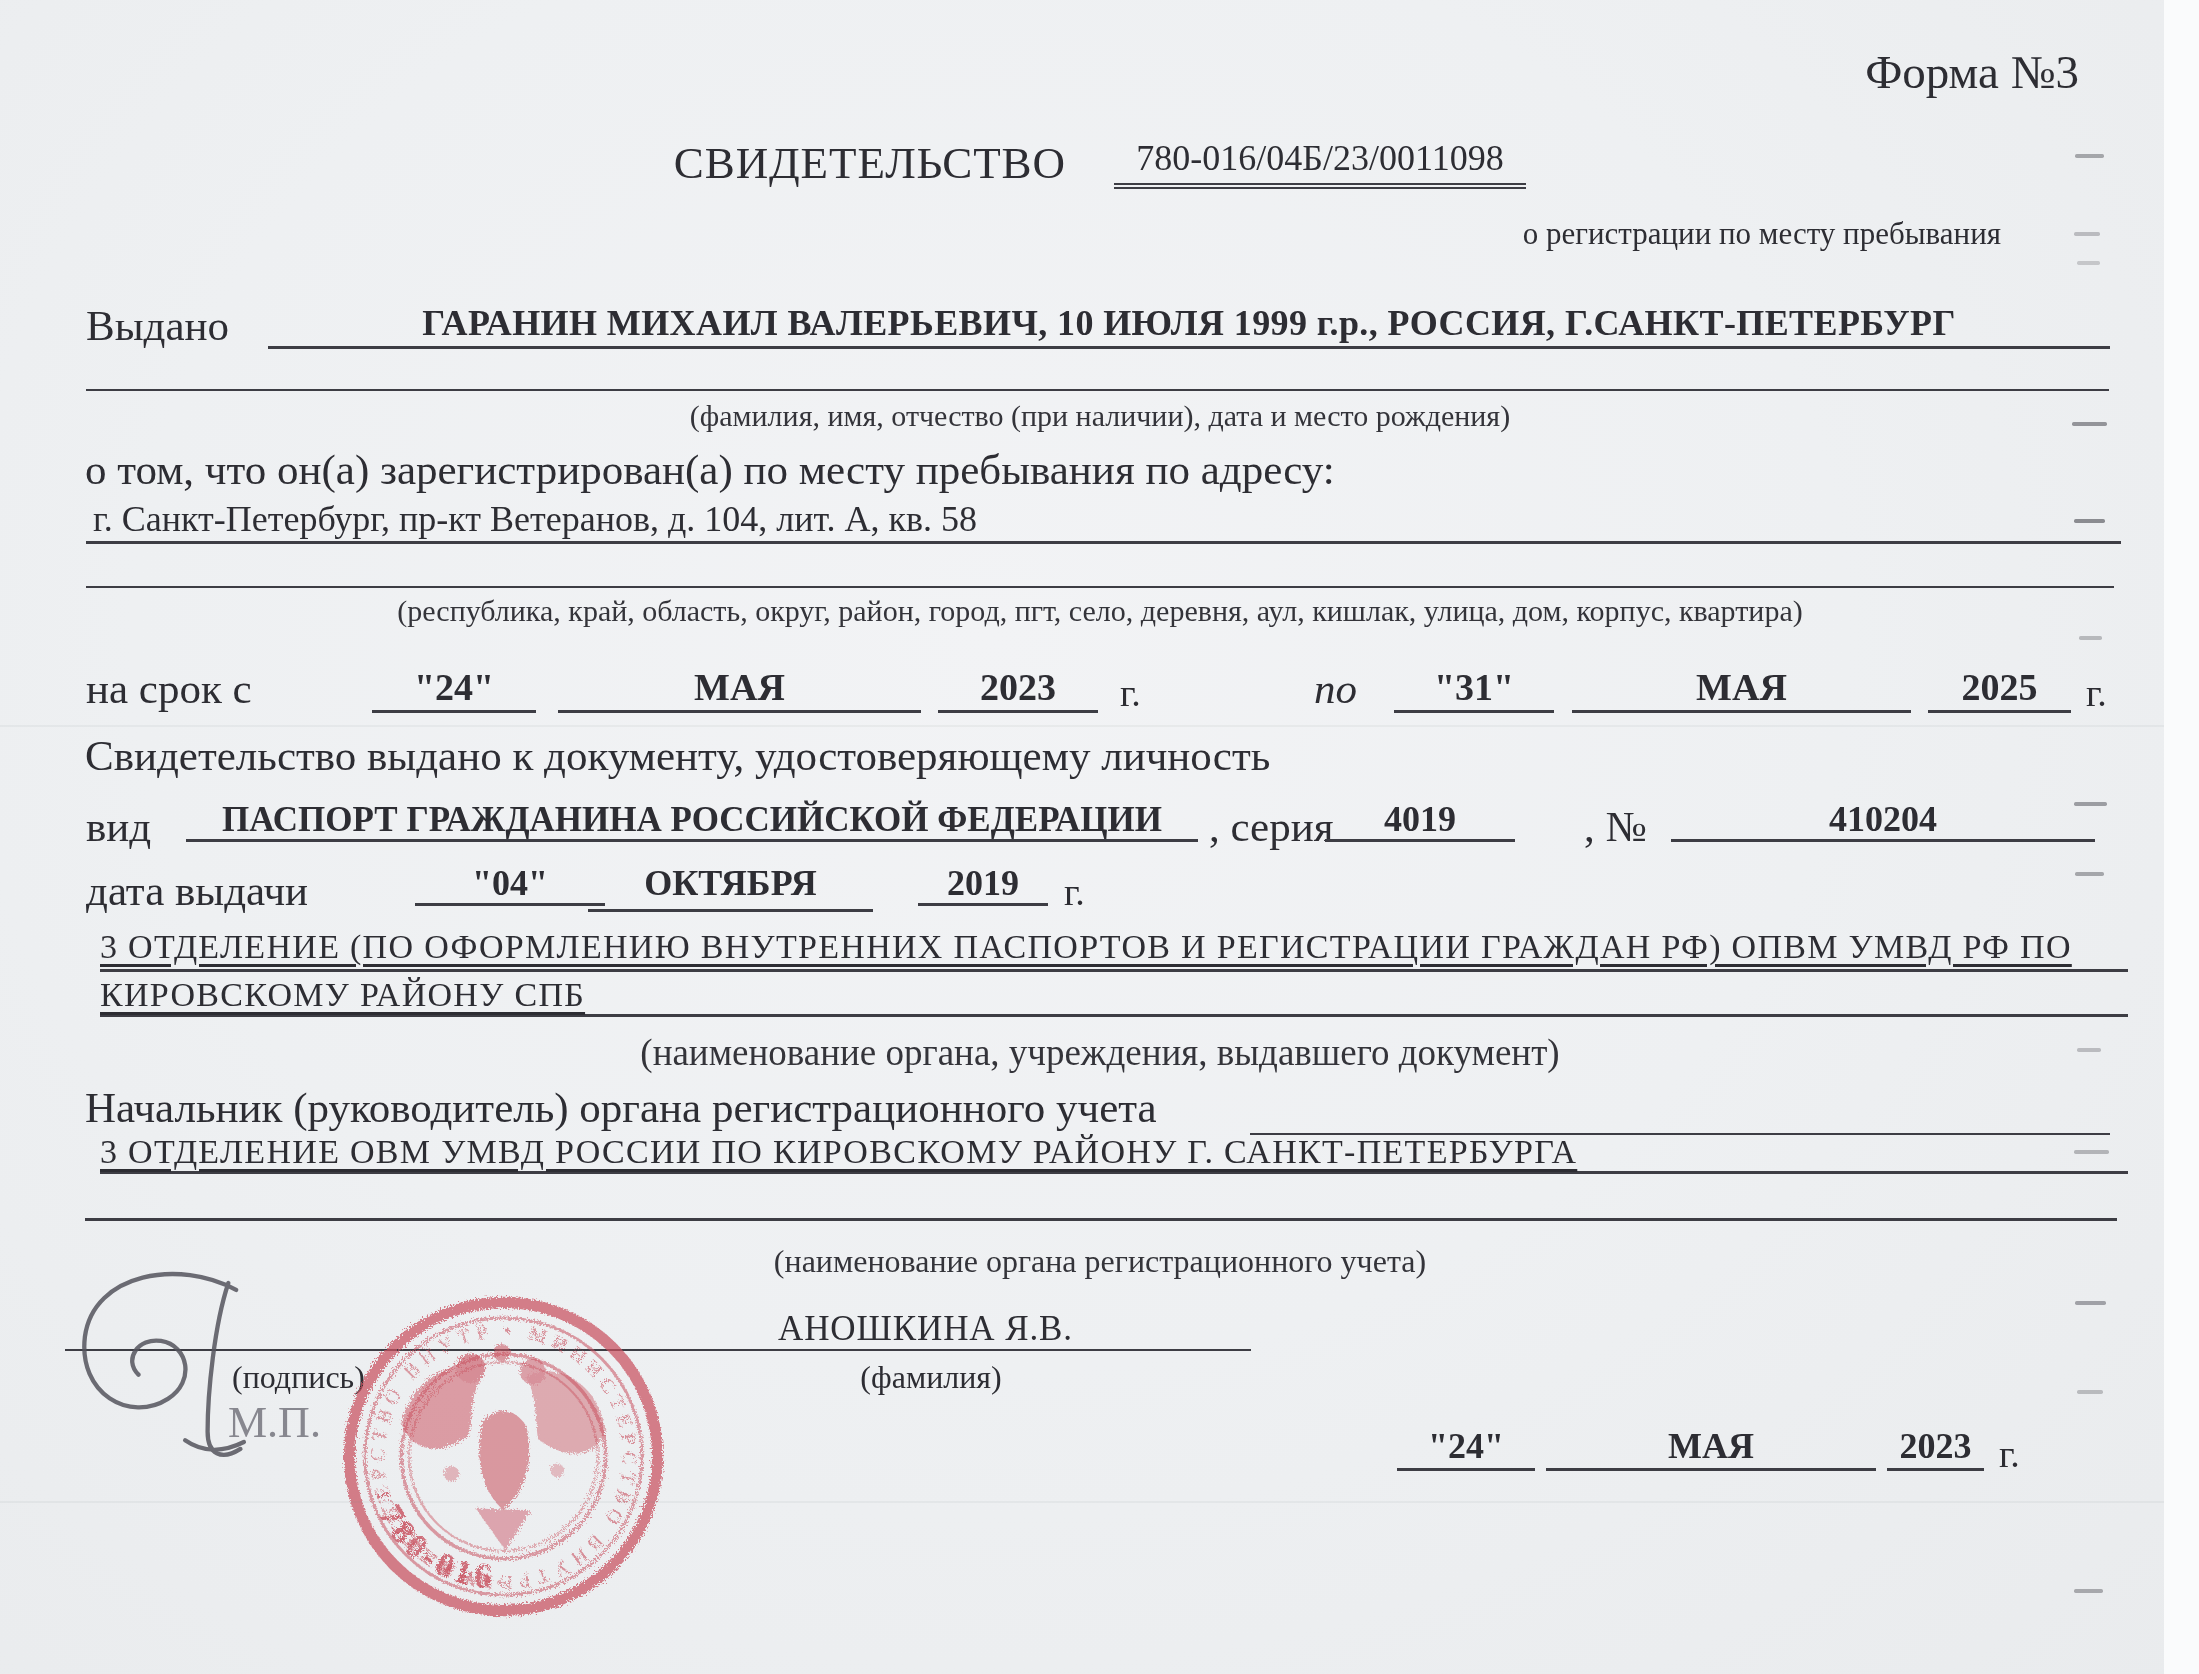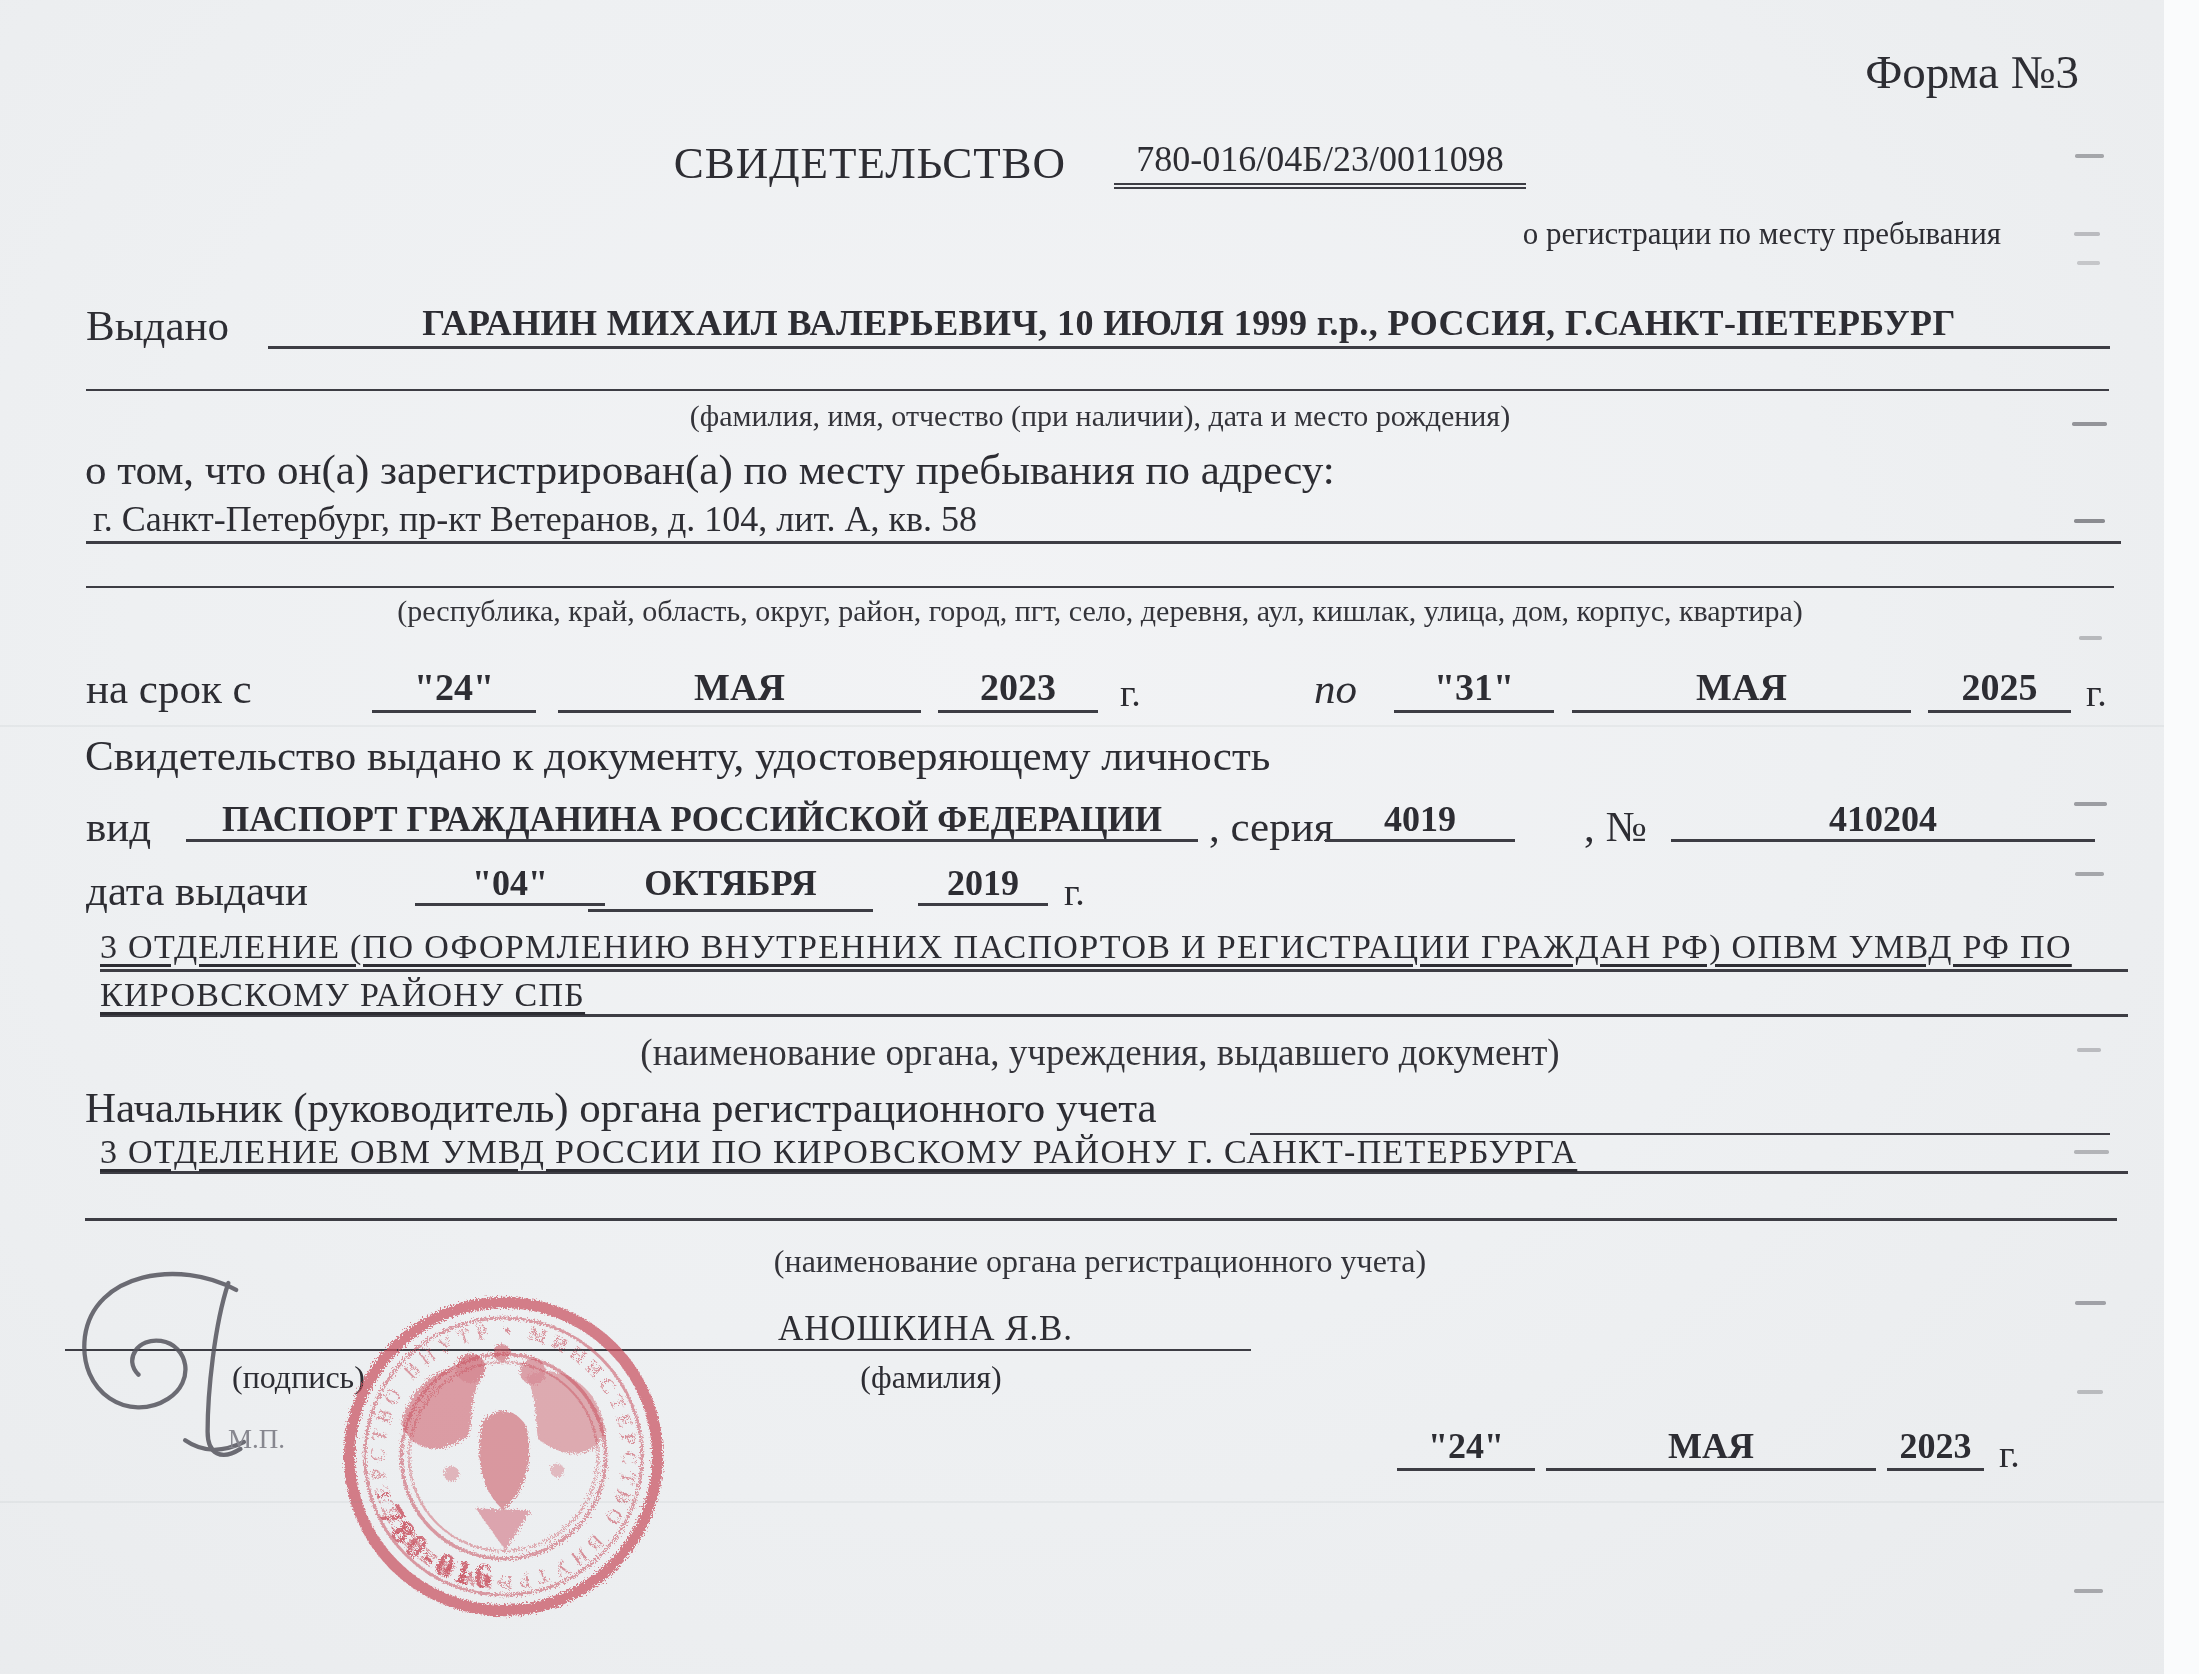--- a/index.html
+++ b/index.html
@@ -19,21 +19,21 @@
   .auth{position:absolute;left:86px;width:2028px;font-size:34px;font-weight:400;letter-spacing:1.3px;
         line-height:36px;padding-bottom:3.5px;border-bottom:3.5px solid #3d3d44;
         text-decoration:underline;text-underline-offset:6px;text-decoration-thickness:2.6px;white-space:nowrap;margin-left:14px;}
   .gsuf{position:absolute;font-size:38px;}
   .artifact{position:absolute;height:4.3px;background:#3a3a42;border-radius:1.7px;}
   .crease{position:absolute;left:0;right:0;height:1.7px;background:rgba(120,122,132,0.08);}
   .scan-strip{position:absolute;top:0;right:0;width:36px;height:100%;background:#fafbfc;}
   .doc-title{font-size:45px;letter-spacing:0.9px;}
   .doc-number{font-size:36px;padding:0 22.5px 3.5px;border-bottom:6px double #3d3d44;}
   .title-row{position:absolute;top:137px;left:0;right:0;display:flex;justify-content:center;
-             align-items:flex-end;gap:48px;white-space:nowrap;}
+             align-items:center;gap:48px;white-space:nowrap;}
   .subtitle{position:absolute;top:216px;left:0;right:199px;text-align:right;font-size:31px;}
   .forma{position:absolute;top:45px;right:121px;font-size:47px;}
   .gray{color:#87878f;}
 </style>
 </head>
 <body>
 
 <div class="page">
 
   <div class="forma">Форма №3</div>
@@ -97,21 +97,21 @@
     <g fill="none" stroke="#55555e" stroke-width="5" stroke-linecap="round" opacity="0.85">
       <path d="M 205 32 C 140 -4 40 12 30 86 C 22 152 82 186 126 158 C 158 138 150 96 118 91 C 92 87 74 112 92 130"></path>
       <path d="M 196 24 C 180 72 172 150 172 196 C 172 222 188 230 210 216"></path>
       <path d="M 146 206 C 166 220 190 220 214 208"></path>
     </g>
   </svg>
 
   <div class="abs" style="top:1359px;left:232px;font-size:32px;">(подпись)</div>
   <div class="abs" style="top:1309px;left:744px;width:363px;text-align:center;font-size:35px;letter-spacing:0.9px;">АНОШКИНА Я.В.</div>
   <div class="abs" style="top:1359px;left:840px;width:182px;text-align:center;font-size:32px;">(фамилия)</div>
-  <div class="abs gray" style="top:1397px;left:228px;font-size:27px;margin-top:27px;">М.П.</div>
+  <div class="abs gray" style="top:1397px;left:228px;font-size:44px;">М.П.</div>
 
   <svg class="abs" style="top:1292px;left:339px;" width="329" height="329" viewBox="0 0 380 380">
     <defs>
       <filter id="rough" x="-10%" y="-10%" width="120%" height="120%">
         <feTurbulence type="fractalNoise" baseFrequency="0.55" numOctaves="2" result="n"></feTurbulence>
         <feDisplacementMap in="SourceGraphic" in2="n" scale="9"></feDisplacementMap>
       </filter>
       <path id="ringPath" d="M 190 52 A 138 138 0 1 1 189.9 52" fill="none"></path>
       <path id="codeArc" d="M 44 252 A 148 148 0 0 0 238 330" fill="none"></path>
     </defs>

